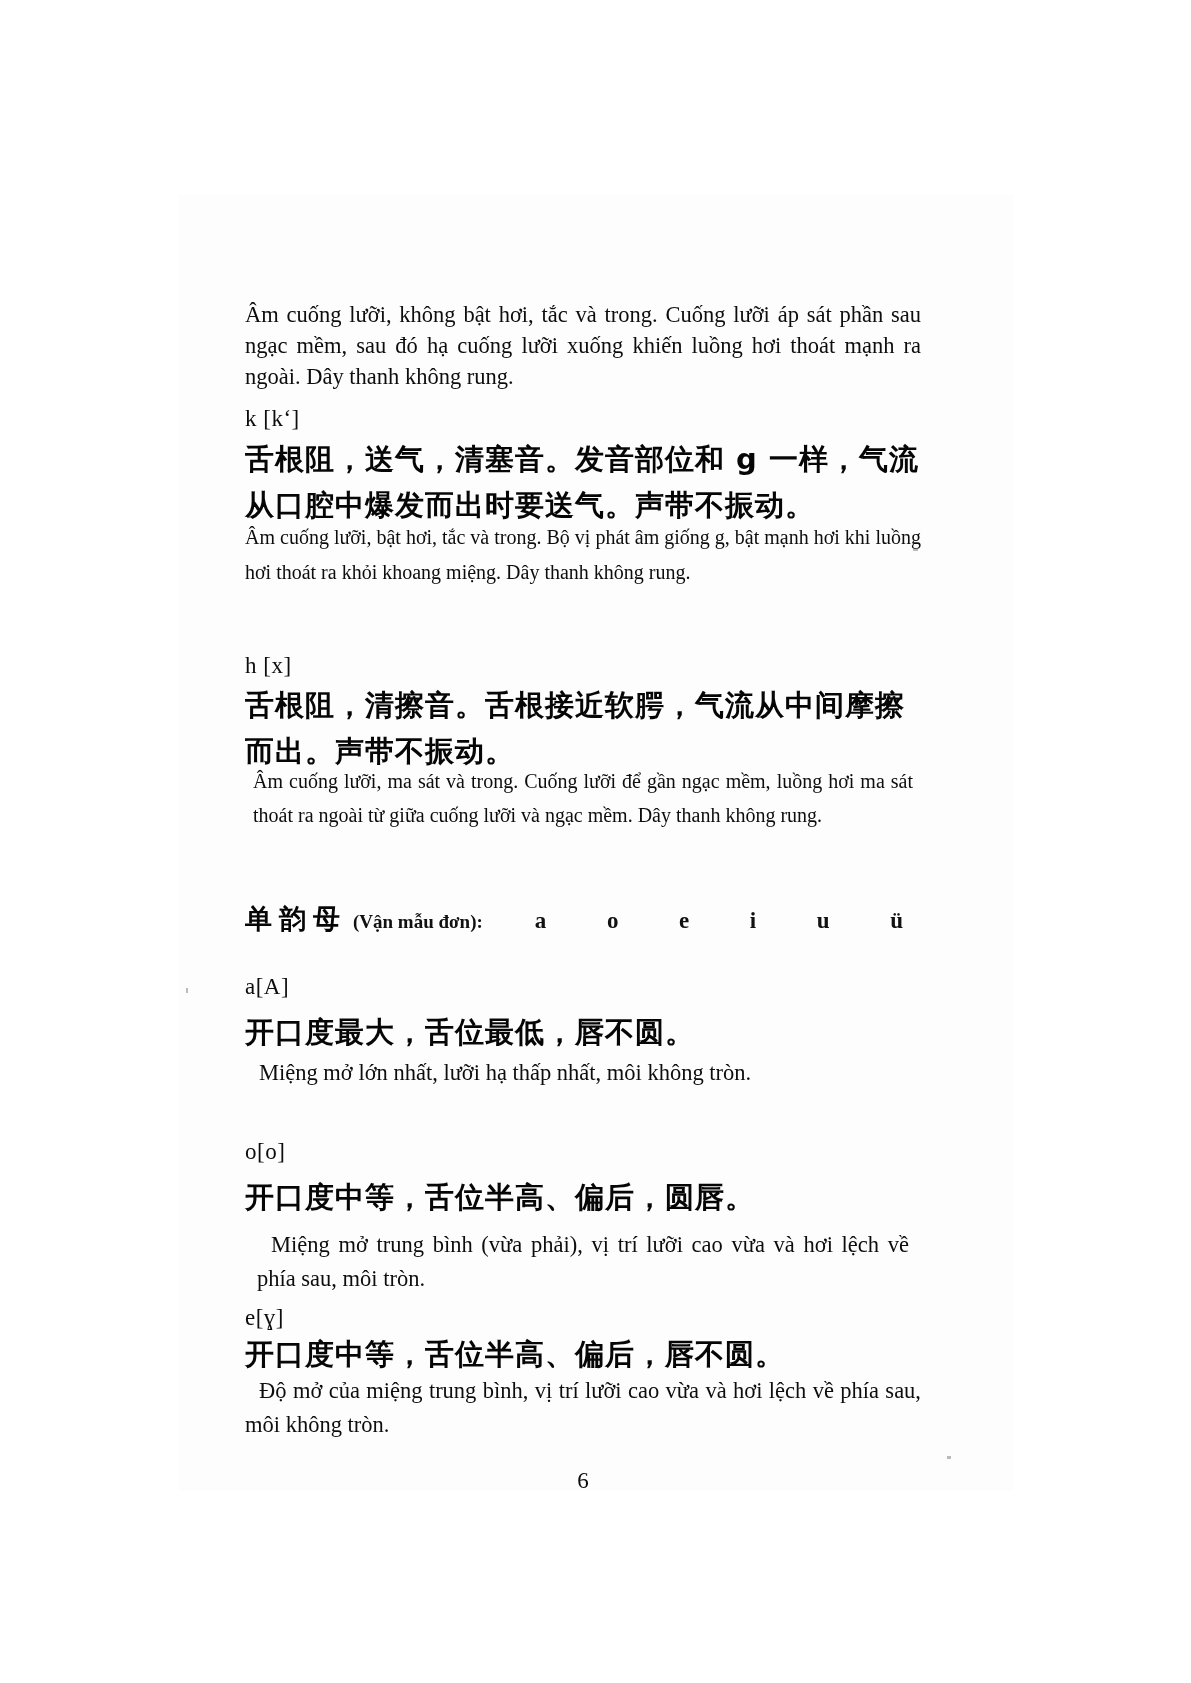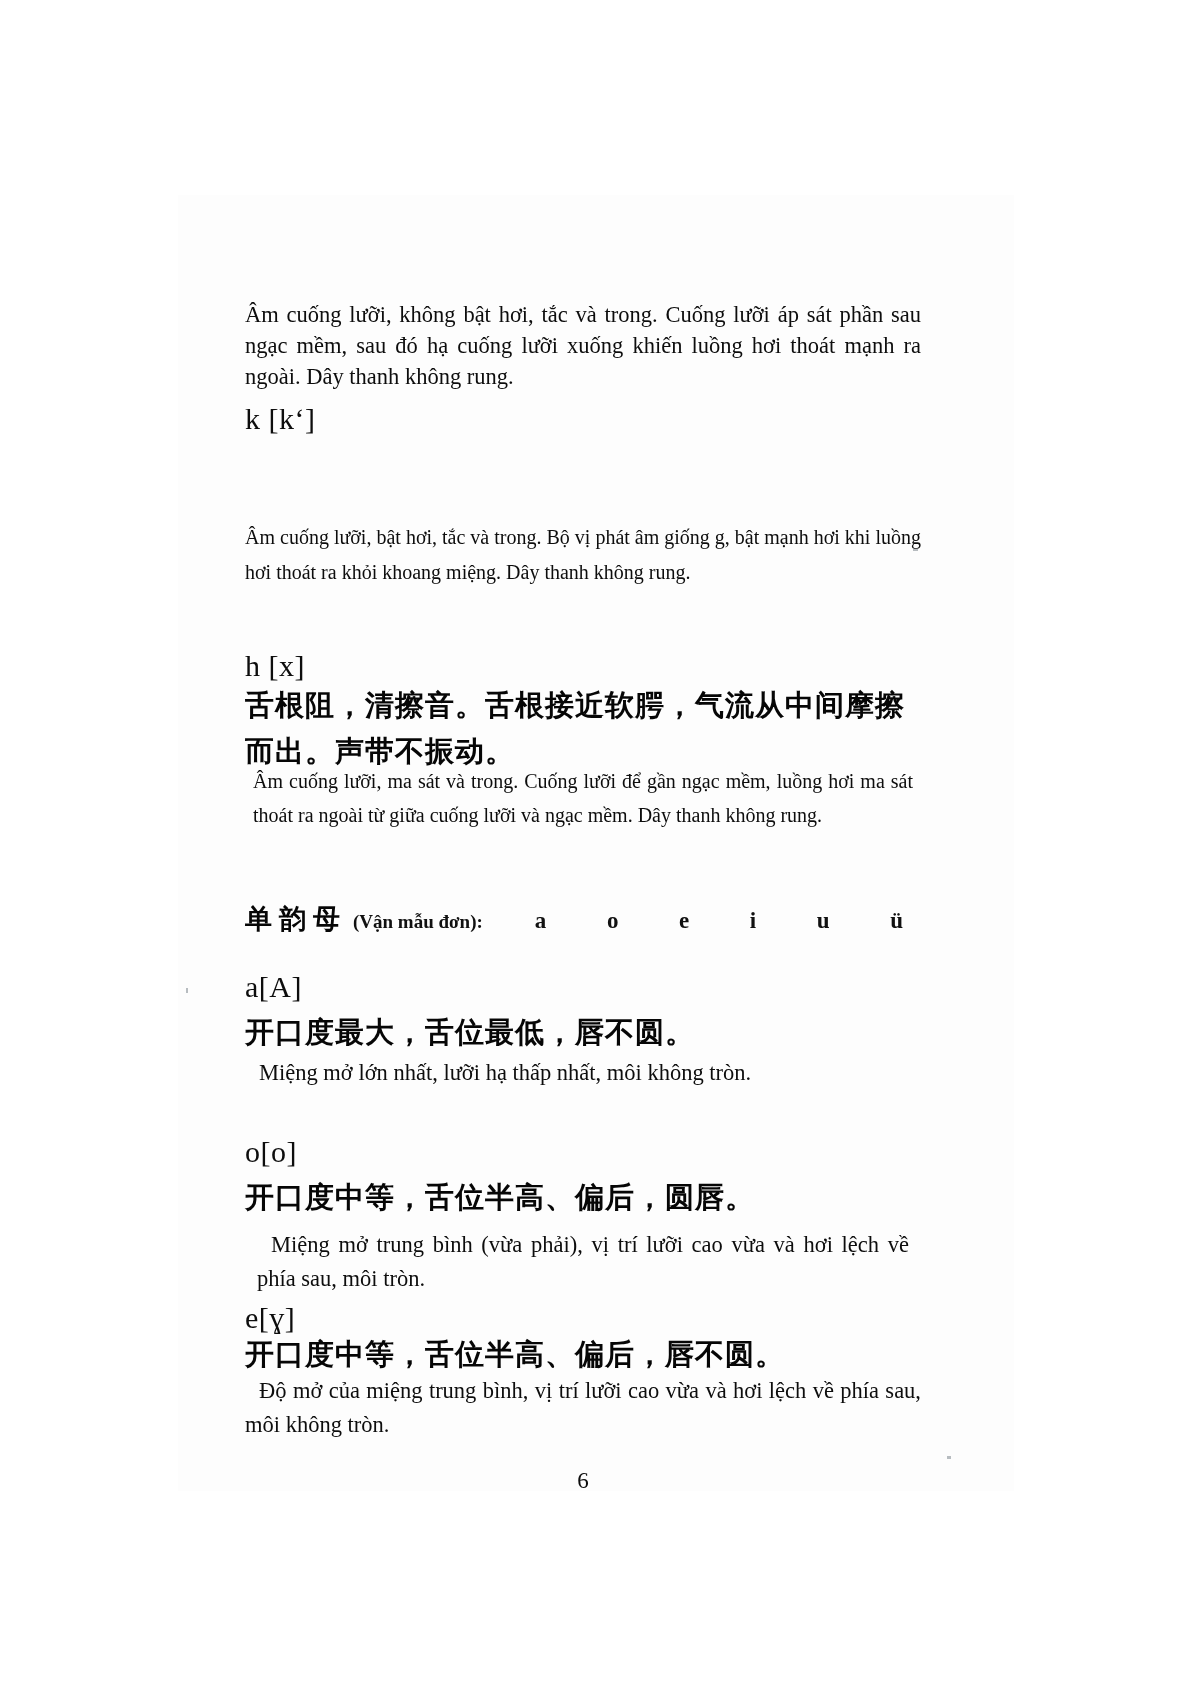--- a/index.html
+++ b/index.html
@@ -21,21 +21,21 @@
     color:#0d0d0d;
   }
   .viet-wide{
     font-size:20px;line-height:35px;text-align:justify;color:#0d0d0d;
   }
   .viet-indent{
     font-size:22.5px;line-height:34px;text-align:justify;color:#0d0d0d;
     text-indent:14px;
   }
   .entry-label{
-    font-size:30px;line-height:26px;color:#0d0d0d;letter-spacing:0.5px;
+    font-size:23px;line-height:26px;color:#0d0d0d;letter-spacing:0.5px;
   }
   .zh{
     font-family:"DejaVu Sans","Liberation Sans",sans-serif;
     font-weight:bold;font-size:29px;line-height:46px;color:#060606;
     letter-spacing:1px;
   }
   .vowel-row{display:flex;align-items:baseline;}
   .vowel-row .zh-head{
     font-family:"DejaVu Sans","Liberation Sans",sans-serif;
     font-weight:bold;font-size:27px;letter-spacing:7px;color:#060606;
@@ -60,20 +60,21 @@
 </head>
 <body>
 
 <div class="scan-page"></div>
 
 <div class="content">
 
   <p class="abs viet" style="top:268px;">Âm cuống lưỡi, không bật hơi, tắc và trong. Cuống lưỡi áp sát phần sau ngạc mềm, sau đó hạ cuống lưỡi xuống khiến luồng hơi thoát mạnh ra ngoài. Dây thanh không rung.</p>
 
   <div class="abs entry-label" style="top:398px;">k [kʻ]</div>
+  <div class="abs zh" style="top:428px;">舌根阻，送气，清塞音。发音部位和 g 一样，气流从口腔中爆发而出时要送气。声带不振动。</div>
   <p class="abs viet-wide" style="top:512px;margin:0;">Âm cuống lưỡi, bật hơi, tắc và trong. Bộ vị phát âm giống g, bật mạnh hơi khi luồng hơi thoát ra khỏi khoang miệng. Dây thanh không rung.</p>
 
   <div class="abs entry-label" style="top:645px;">h [x]</div>
   <div class="abs zh" style="top:674px;">舌根阻，清擦音。舌根接近软腭，气流从中间摩擦而出。声带不振动。</div>
   <p class="abs viet-wide" style="top:748px;margin:8px;line-height:34px;">Âm cuống lưỡi, ma sát và trong. Cuống lưỡi để gần ngạc mềm, luồng hơi ma sát thoát ra ngoài từ giữa cuống lưỡi và ngạc mềm. Dây thanh không rung.</p>
 
   <div class="abs vowel-row" style="top:893px;">
     <span class="zh-head">单韵母</span>
     <span class="viet-head">(Vận mẫu đơn):</span>
     <span class="vowel-list">

